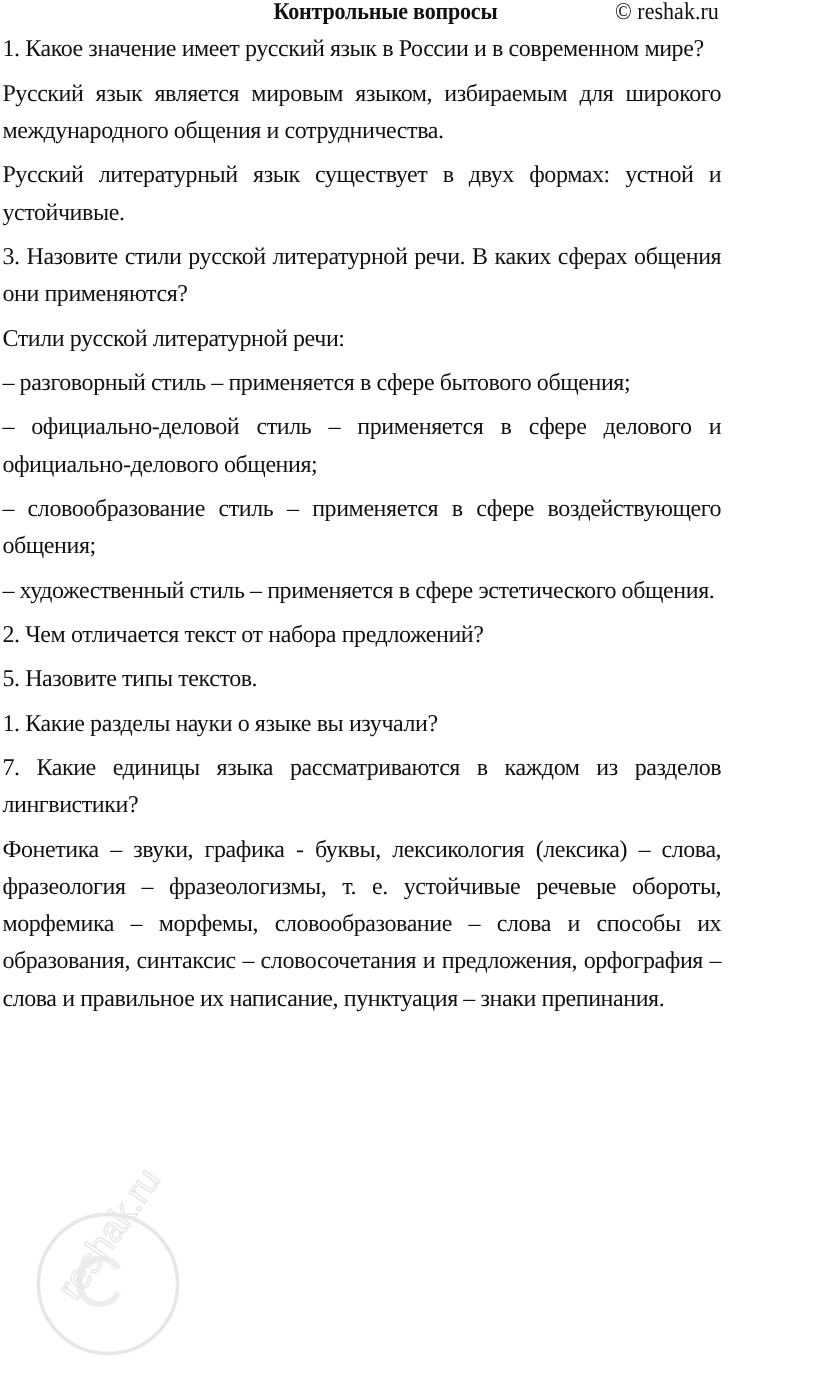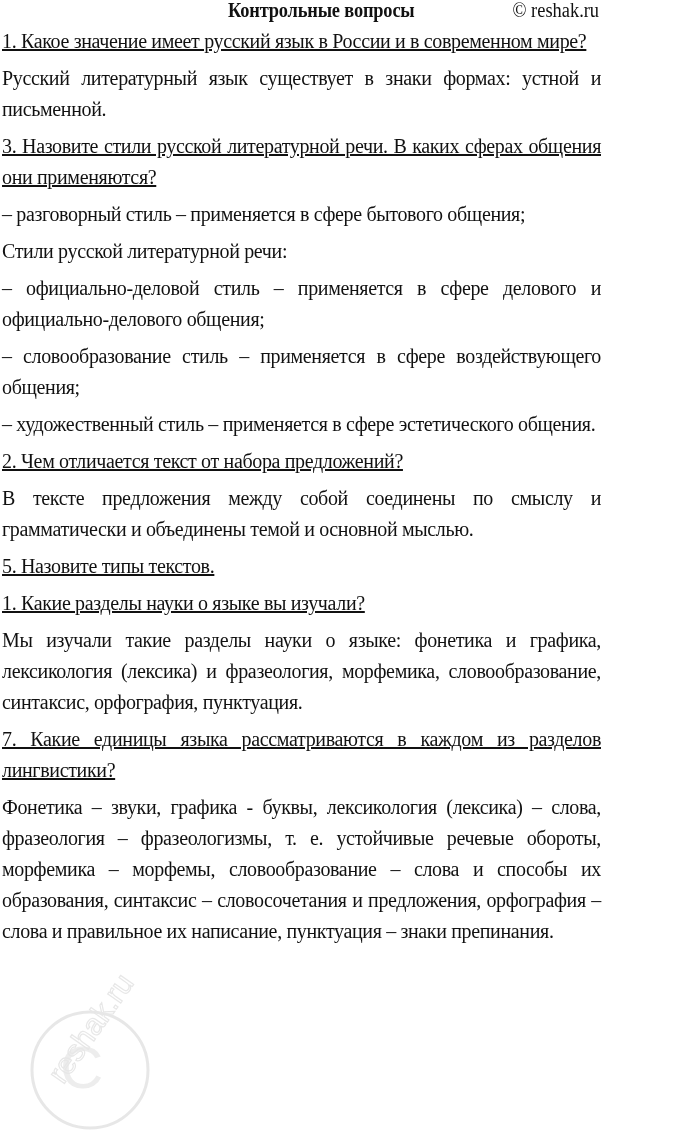--- a/index.html
+++ b/index.html
@@ -47,53 +47,52 @@
     }
     .para {
       font-size: 20px;
       line-height: 31px;
       margin: 0 0 6px 0;
       text-align: justify;
       text-align-last: left;
       letter-spacing: -0.35px;
       word-spacing: 0px;
     }
-    .q { margin-top: 0; text-decoration: underline; }
+    .q { margin-top: 0; }
     .watermark {
       position: absolute;
       left: 20px;
       top: 960px;
       width: 180px;
       height: 180px;
       pointer-events: none;
       opacity: 0.35;
     }
   </style>
 </head>
 <body>
 
 <div class="page">
   <div class="header">
     <span class="header-title">Контрольные вопросы</span>
     <span class="header-copy">© reshak.ru</span>
   </div>
 
   <p class="para q">1. Какое значение имеет русский язык в России и в современном мире?</p>
-  <p class="para">Русский литературный язык существует в знаки формах: устной и письменной.</p>
+  <p class="para">Русский язык является мировым языком, избираемым для широкого международного общения и сотрудничества.</p>
+  <p class="para">Русский литературный язык существует в двух формах: устной и устойчивые.</p>
   <p class="para q">3. Назовите стили русской литературной речи. В каких сферах общения они применяются?</p>
+  <p class="para">Стили русской литературной речи:</p>
   <p class="para">– разговорный стиль – применяется в сфере бытового общения;</p>
-  <p class="para">Стили русской литературной речи:</p>
   <p class="para">– официально-деловой стиль – применяется в сфере делового и официально-делового общения;</p>
   <p class="para">– словообразование стиль – применяется в сфере воздействующего общения;</p>
   <p class="para">– художественный стиль – применяется в сфере эстетического общения.</p>
   <p class="para q">2. Чем отличается текст от набора предложений?</p>
-  <p class="para">В тексте предложения между собой соединены по смыслу и грамматически и объединены темой и основной мыслью.</p>
   <p class="para q">5. Назовите типы текстов.</p>
   <p class="para q">1. Какие разделы науки о языке вы изучали?</p>
-  <p class="para">Мы изучали такие разделы науки о языке: фонетика и графика, лексикология (лексика) и фразеология, морфемика, словообразование, синтаксис, орфография, пунктуация.</p>
   <p class="para q">7. Какие единицы языка рассматриваются в каждом из разделов лингвистики?</p>
   <p class="para">Фонетика – звуки, графика - буквы, лексикология (лексика) – слова, фразеология – фразеологизмы, т. е. устойчивые речевые обороты, морфемика – морфемы, словообразование – слова и способы их образования, синтаксис – словосочетания и предложения, орфография – слова и правильное их написание, пунктуация – знаки препинания.</p>
 </div>
 
 <svg class="watermark" viewBox="0 0 180 180">
   <circle cx="70" cy="110" r="58" fill="none" stroke="#bbbbbb" stroke-width="3"></circle>
   <text x="40" y="128" font-size="60" fill="#cccccc" font-family="Liberation Sans, sans-serif">C</text>
   <text x="30" y="80" font-size="30" fill="none" stroke="#bbbbbb" stroke-width="1.2" font-family="Liberation Sans, sans-serif" transform="rotate(-55 80 90)">reshak.ru</text>
 </svg>
 

